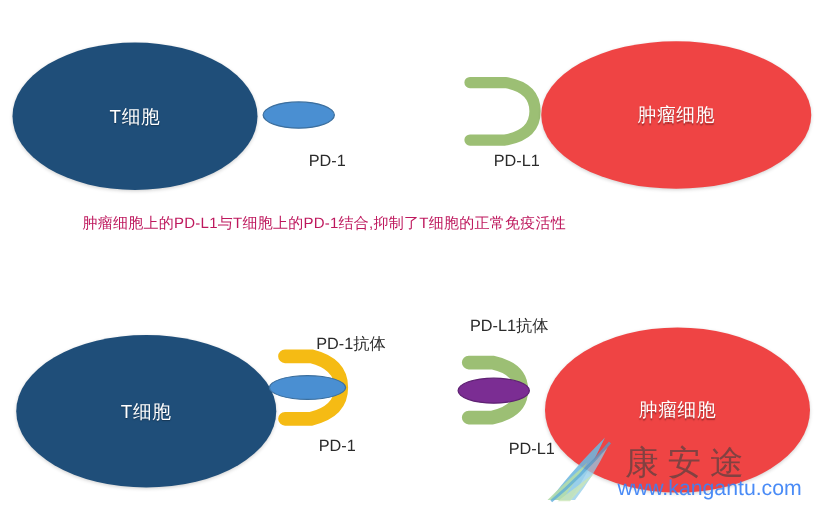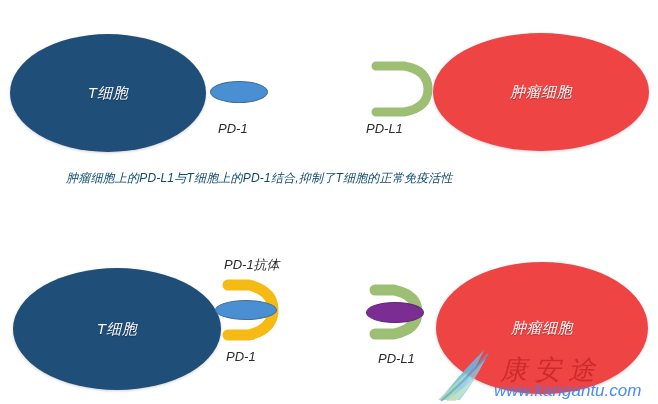--- a/index.html
+++ b/index.html
@@ -7,21 +7,20 @@
     padding: 0;
     background: #ffffff;
   }
   #canvas {
     position: relative;
     width: 658px;
     height: 404px;
     background: #ffffff;
     overflow: hidden;
     font-family: "Liberation Sans", "DejaVu Sans", sans-serif;
-    font-style: italic;
   }
 
   
   .abs { position: absolute; }
 
   
   .cell {
     position: absolute;
     border-radius: 50%;
     display: flex;
@@ -61,36 +60,37 @@
   .fork { position: absolute; }
   .fork svg { display: block; overflow: visible; }
 
   
   .lbl {
     position: absolute;
     color: #2b2b2b;
     font-size: 13px;
     white-space: nowrap;
     user-select: none;
+    margin-left: 29px;
   }
   .lbl-cn { font-size: 13px; }
 
   
   .caption {
     position: absolute;
-    color: #0c4a6e;
+    color: #be185d;
     font-size: 12px;
     white-space: nowrap;
     letter-spacing: 0.2px;
   }
 
   
   .wm-cn {
     position: absolute;
-    color: #b91c1c;
+    color: #404040;
     opacity: 0.62;
     font-size: 27px;
     letter-spacing: 7px;
     font-family: "DejaVu Serif", "Liberation Serif", serif;
     white-space: nowrap;
     user-select: none;
   }
   .wm-url {
     position: absolute;
     color: #3b82f6;
@@ -131,32 +131,33 @@
   </div>
 
   <div class="caption" style="left:66px; top:170px;">肿瘤细胞上的PD-L1与T细胞上的PD-1结合,抑制了T细胞的正常免疫活性</div>
 
   <div class="abs" style="left:0; top:248px; width:658px; height:156px;">
 
     <div class="cell tcell" style="left:13px; top:20px; width:208px; height:122px;">
       <span class="cell-label">T细胞</span>
     </div>
 
-    <div class="lbl lbl-cn" style="left:224px; top:8px;">PD-1抗体</div>
+    <div class="lbl lbl-cn" style="left:224px; top:18px;">PD-1抗体</div>
 
     <div class="fork" style="left:225px; top:31px; width:56px; height:62px;">
       <svg width="56" height="62" viewBox="0 0 56 62">
         <path d="M3 6 L24 6 Q48 12 48 31 Q48 50 24 56 L3 56" fill="none" stroke="#f5bb14" stroke-width="11" stroke-linecap="round" stroke-linejoin="round"></path>
       </svg>
     </div>
 
     <div class="receptor pd1-dot" style="left:215px; top:52px; width:62px; height:20px;"></div>
 
     <div class="lbl" style="left:226px; top:101px;">PD-1</div>
 
+    <div class="lbl lbl-cn" style="left:347px; top:4px;">PD-L1抗体</div>
 
     <div class="fork" style="left:372px; top:36px; width:52px; height:56px;">
       <svg width="52" height="56" viewBox="0 0 52 56">
         <path d="M3 6 L22 6 Q45 11 45 28 Q45 45 22 50 L3 50" fill="none" stroke="#9cbf74" stroke-width="11" stroke-linecap="round" stroke-linejoin="round"></path>
       </svg>
     </div>
 
     <div class="receptor pdl1ab-dot" style="left:366px; top:54px; width:58px; height:21px;"></div>
 
     <div class="lbl" style="left:378px; top:103px;">PD-L1</div>

